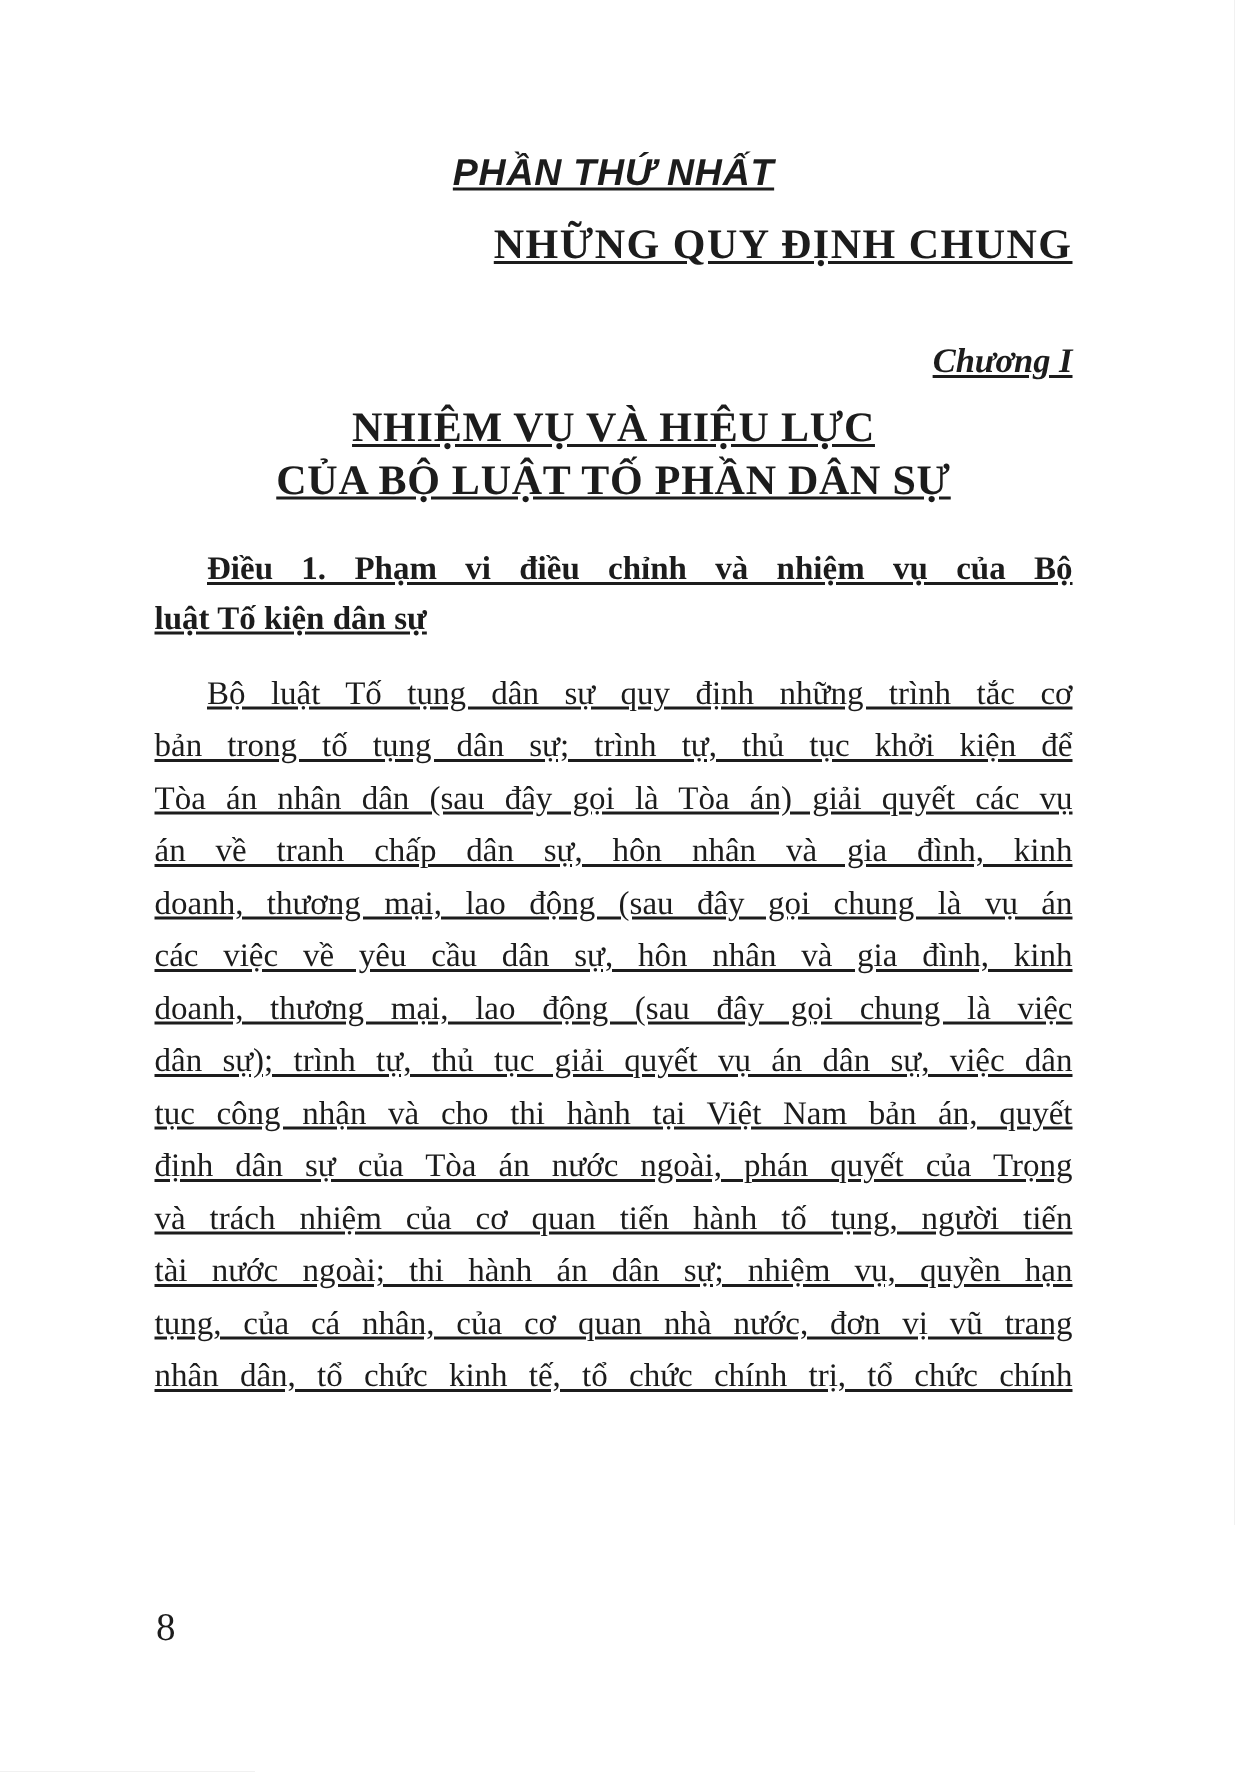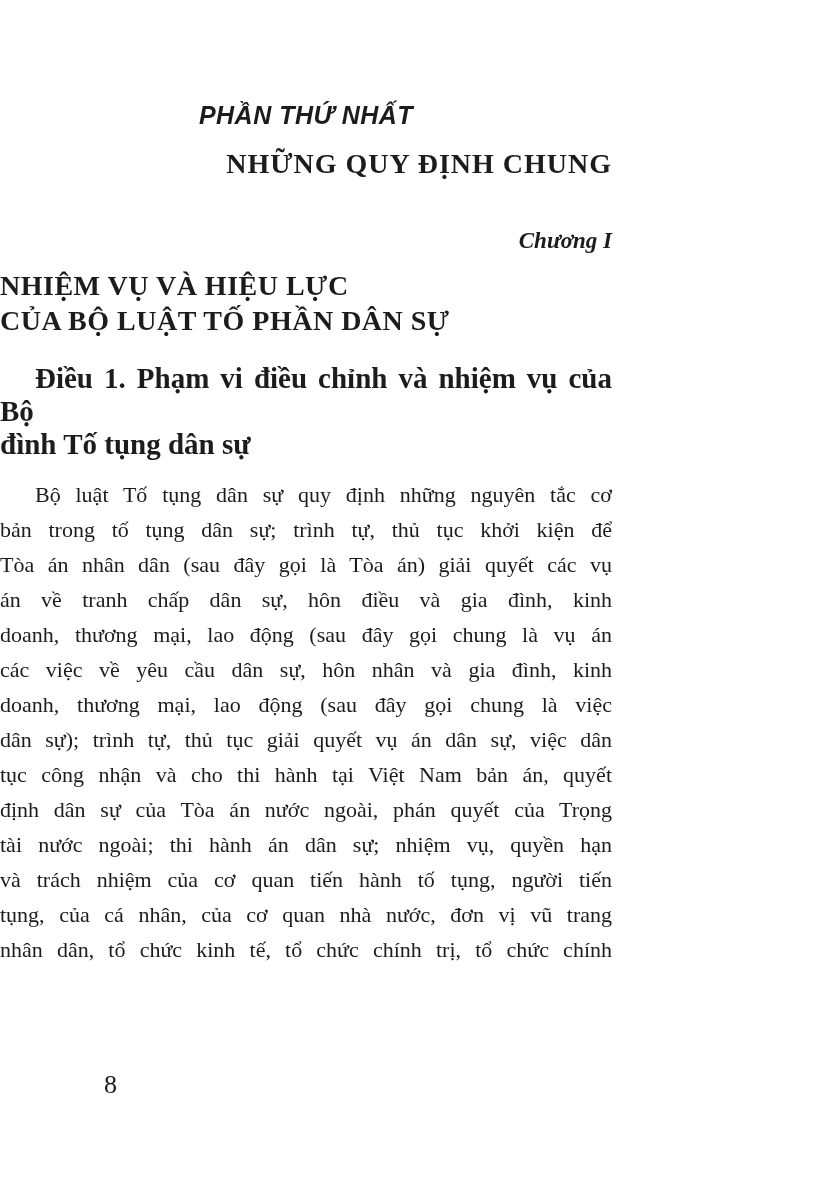--- a/index.html
+++ b/index.html
@@ -12,21 +12,23 @@
     width: 823px;
     height: 1181px;
     margin: 0 auto;
     background: #ffffff;
     color: #1c1c1c;
     font-family: "Liberation Serif", "DejaVu Serif", serif;
     overflow: hidden;
     box-sizing: border-box;
   }
   .content {
+    margin-left: 103px;
     width: 612px;
+    text-decoration: underline;
   }
   .part-heading {
     margin-top: 100px;
     text-align: center;
     font-family: "Liberation Sans", "DejaVu Sans", sans-serif;
     font-style: italic;
     font-weight: bold;
     font-size: 25px;
     line-height: 30px;
     letter-spacing: 0.5px;
@@ -42,29 +44,30 @@
   .chapter-label {
     margin-top: 44px;
     text-align: right;
     font-style: italic;
     font-weight: bold;
     font-size: 23px;
     line-height: 30px;
   }
   .chapter-title {
     margin-top: 12px;
+    text-align: center;
     font-weight: bold;
     font-size: 28px;
     line-height: 35px;
     letter-spacing: 0.5px;
   }
   .article-heading {
     margin-top: 24px;
     font-weight: bold;
-    font-size: 29px;
+    font-size: 22px;
     line-height: 33px;
   }
   .article-heading .jline {
     text-align: justify;
     text-align-last: justify;
   }
   .article-heading .jline.indent {
     text-indent: 35px;
   }
   .article-heading .jline.no-stretch {
@@ -104,36 +107,36 @@
 
     <div class="chapter-label">Chương I</div>
 
     <div class="chapter-title">
       <div>NHIỆM VỤ VÀ HIỆU LỰC</div>
       <div>CỦA BỘ LUẬT TỐ PHẦN DÂN SỰ</div>
     </div>
 
     <div class="article-heading">
       <div class="jline indent">Điều 1. Phạm vi điều chỉnh và nhiệm vụ của Bộ</div>
-      <div class="jline no-stretch">đình Tố tụng dân sự</div>
+      <div class="jline no-stretch">luật Tố kiện dân sự</div>
     </div>
 
     <div class="article-body">
-      <div class="body-line first">Bộ luật Tố tụng dân sự quy định những nguyên tắc cơ</div>
+      <div class="body-line first">Bộ luật Tố tụng dân sự quy định những trình tắc cơ</div>
       <div class="body-line">bản trong tố tụng dân sự; trình tự, thủ tục khởi kiện để</div>
       <div class="body-line">Tòa án nhân dân (sau đây gọi là Tòa án) giải quyết các vụ</div>
-      <div class="body-line">án về tranh chấp dân sự, hôn điều và gia đình, kinh</div>
+      <div class="body-line">án về tranh chấp dân sự, hôn nhân và gia đình, kinh</div>
       <div class="body-line">doanh, thương mại, lao động (sau đây gọi chung là vụ án</div>
       <div class="body-line">các việc về yêu cầu dân sự, hôn nhân và gia đình, kinh</div>
       <div class="body-line">doanh, thương mại, lao động (sau đây gọi chung là việc</div>
       <div class="body-line">dân sự); trình tự, thủ tục giải quyết vụ án dân sự, việc dân</div>
       <div class="body-line">tục công nhận và cho thi hành tại Việt Nam bản án, quyết</div>
       <div class="body-line">định dân sự của Tòa án nước ngoài, phán quyết của Trọng</div>
+      <div class="body-line">và trách nhiệm của cơ quan tiến hành tố tụng, người tiến</div>
       <div class="body-line">tài nước ngoài; thi hành án dân sự; nhiệm vụ, quyền hạn</div>
-      <div class="body-line">và trách nhiệm của cơ quan tiến hành tố tụng, người tiến</div>
       <div class="body-line">tụng, của cá nhân, của cơ quan nhà nước, đơn vị vũ trang</div>
       <div class="body-line">nhân dân, tổ chức kinh tế, tổ chức chính trị, tổ chức chính</div>
     </div>
 
   </div>
 
   <div class="page-number">8</div>
 </div>
 
 </body></html>

